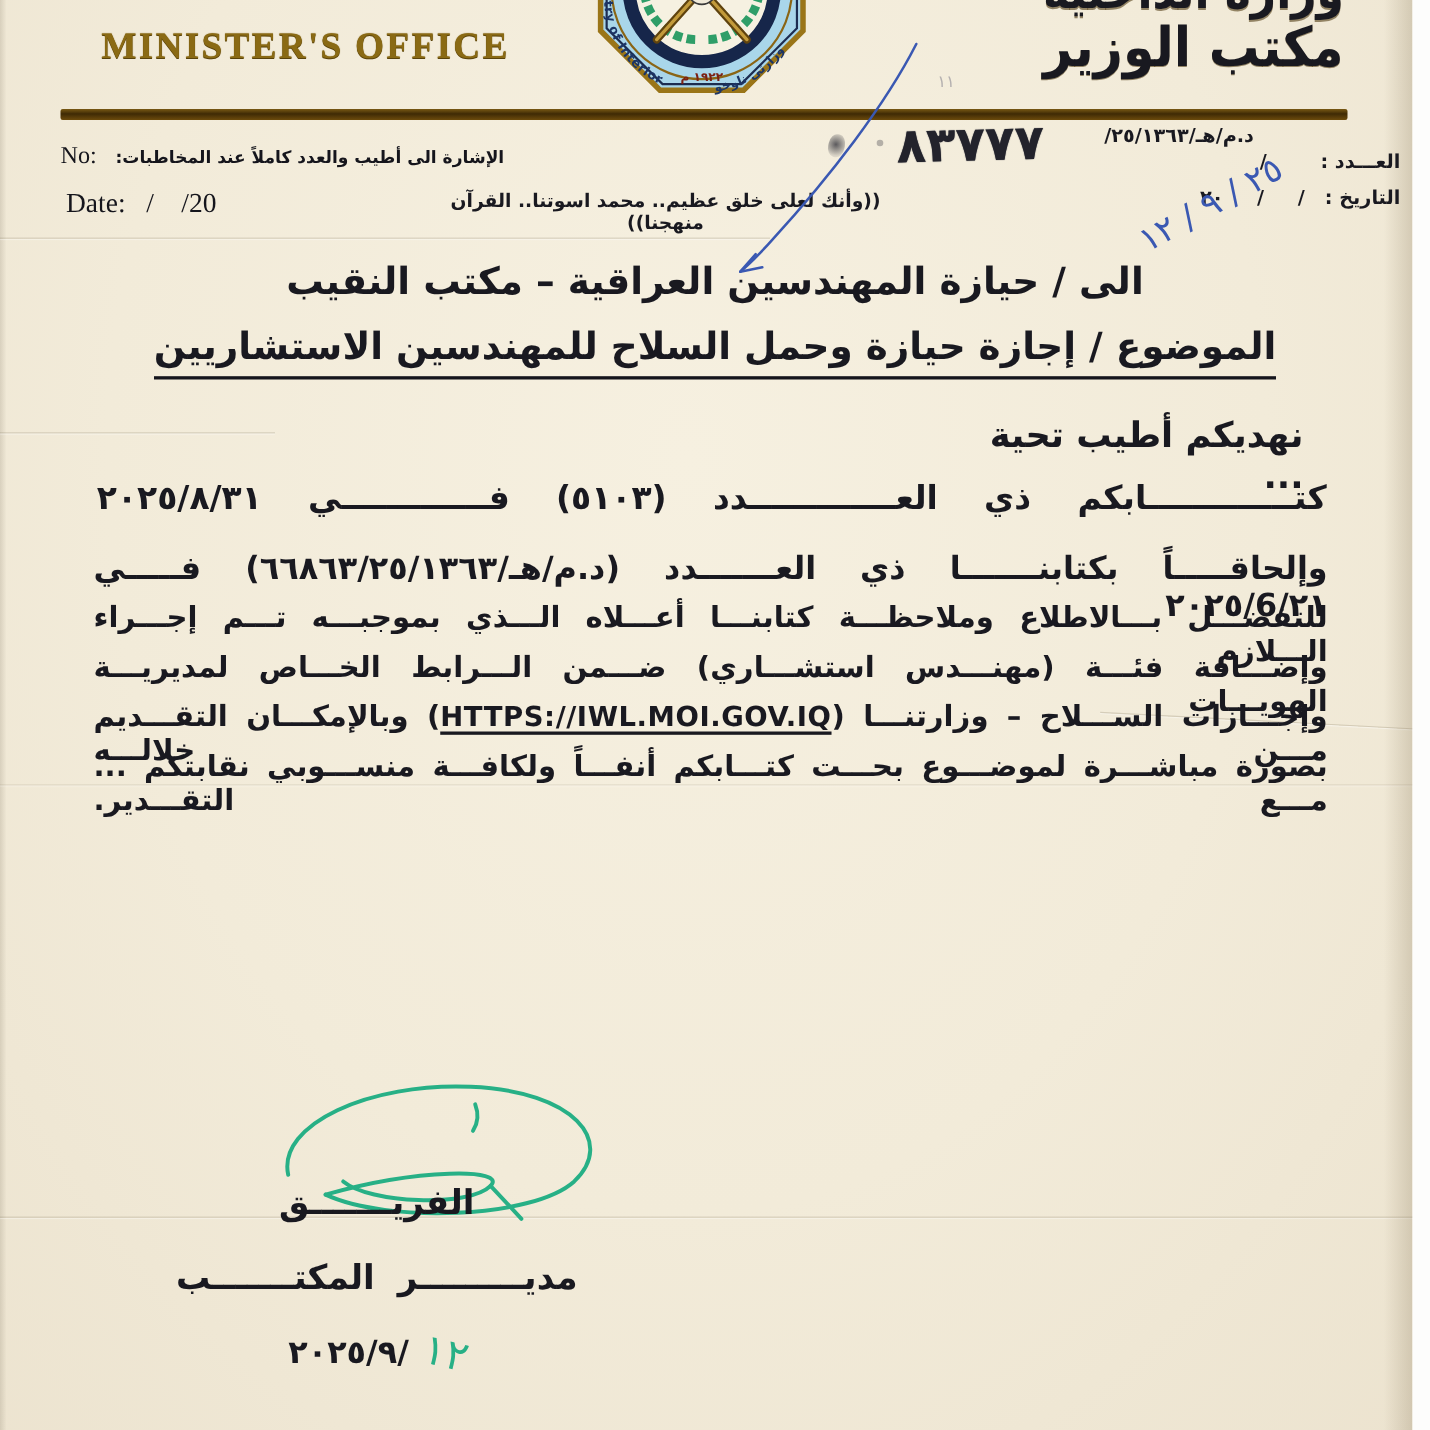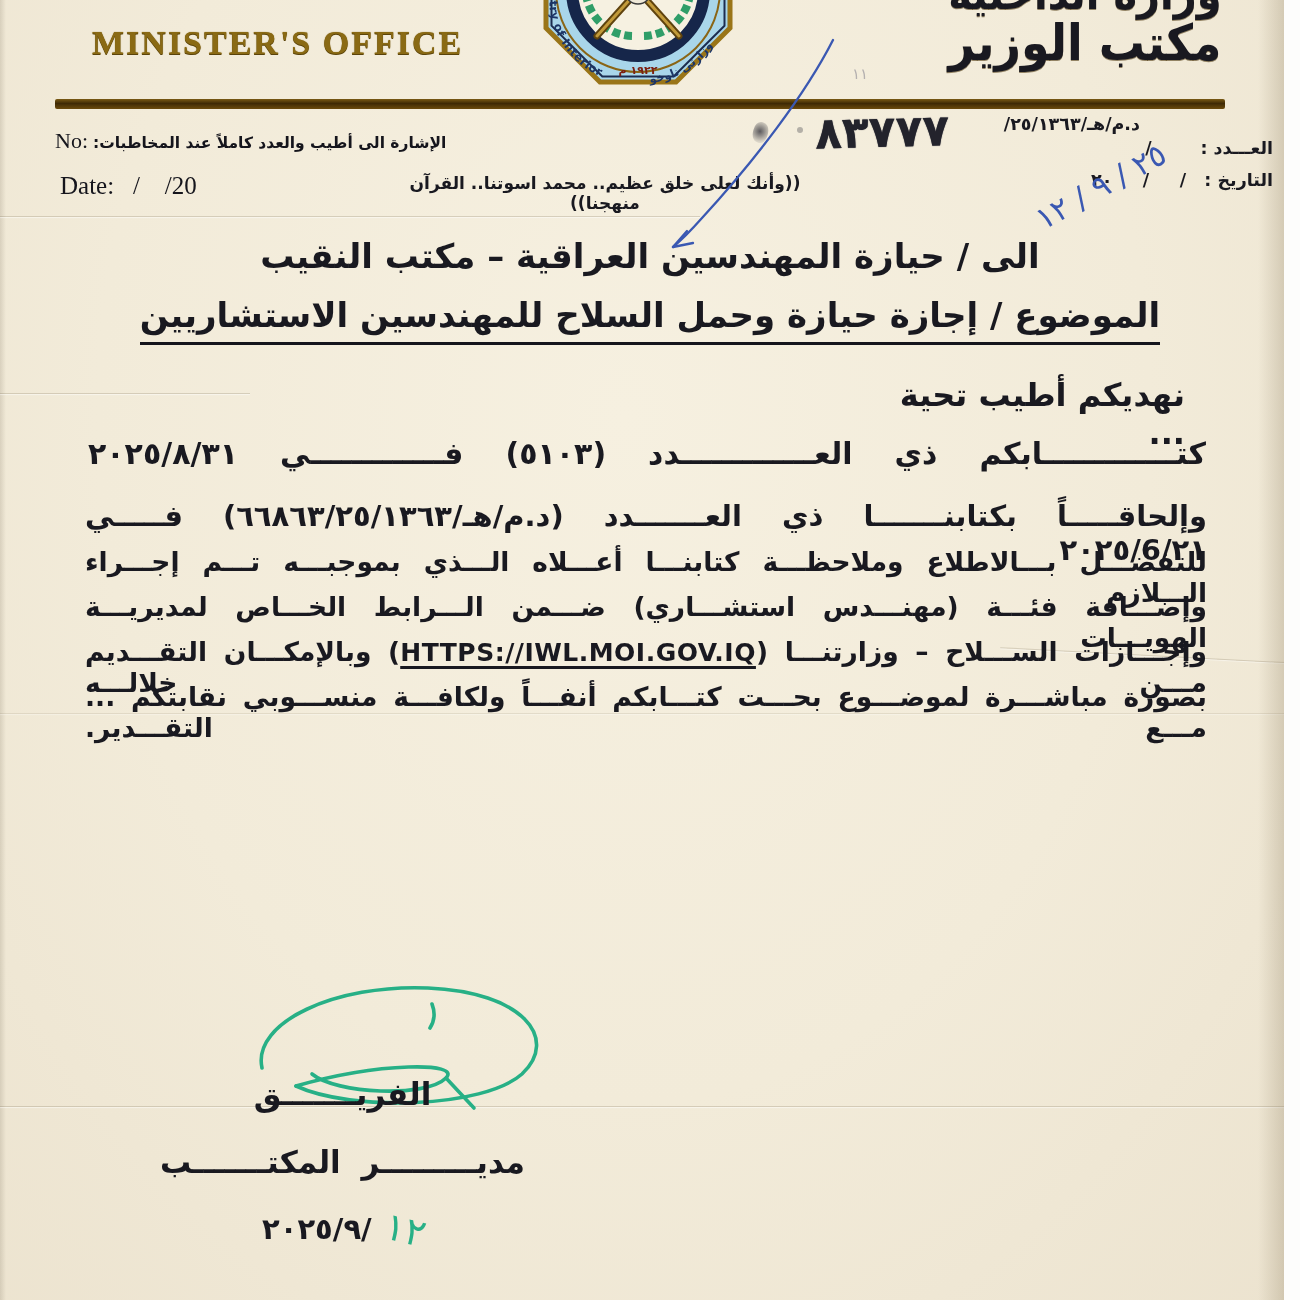--- a/index.html
+++ b/index.html
@@ -16,21 +16,21 @@
              font-size:34px;letter-spacing:2px;color:#8a6a14;
              text-shadow:0 1px 0 #5a430a, 0 0 1px #7a5c10;}
   .calligraphy{left:946px;top:-30px;width:278px;text-align:center;color:#6e4c10;
                text-shadow:0 1px 0 rgba(70,48,6,.55);}
   .calli1{font-size:40px;font-weight:700;transform:scaleY(1.12);}
   .calli2{font-size:46px;font-weight:700;margin-top:0px;transform:scaleY(1.08);}
   .gold-rule{left:55px;top:99px;width:1170px;height:10px;border-radius:2px;
              background:linear-gradient(180deg,#7a5a14 0%, #3f2a05 45%, #6b4a0c 100%);}
 
   
-  .no-row{left:55px;top:128px;display:flex;align-items:baseline;gap:5px;}
+  .no-row{left:55px;top:128px;display:flex;align-items:baseline;gap:17px;}
   .no-label{font-family:"Liberation Serif", serif;font-size:22px;color:#15151c;}
   .no-note{font-size:15.5px;font-weight:700;color:#15151c;}
   .date-row{left:60px;top:172px;font-family:"Liberation Serif", serif;font-size:25px;color:#15151c;}
   .motto{left:395px;top:173px;width:420px;text-align:center;font-size:17px;font-weight:700;}
   .stamp{left:815px;top:106px;font-size:44px;font-weight:700;letter-spacing:10px;
          color:#23232c;transform:rotate(-1.5deg);text-shadow:0 0 1px #3a3a44;}
   .ref-prefix{left:948px;top:114px;width:192px;font-size:17.5px;font-weight:700;text-align:right;}
   .adad{left:1135px;top:138px;width:138px;font-size:17.5px;font-weight:700;}
   .tareekh{left:1108px;top:170px;width:165px;font-size:17.5px;font-weight:700;text-align:right;}
   .faint-mark{left:852px;top:36px;font-size:15px;color:rgba(80,80,105,.38);margin-top:29px;}

